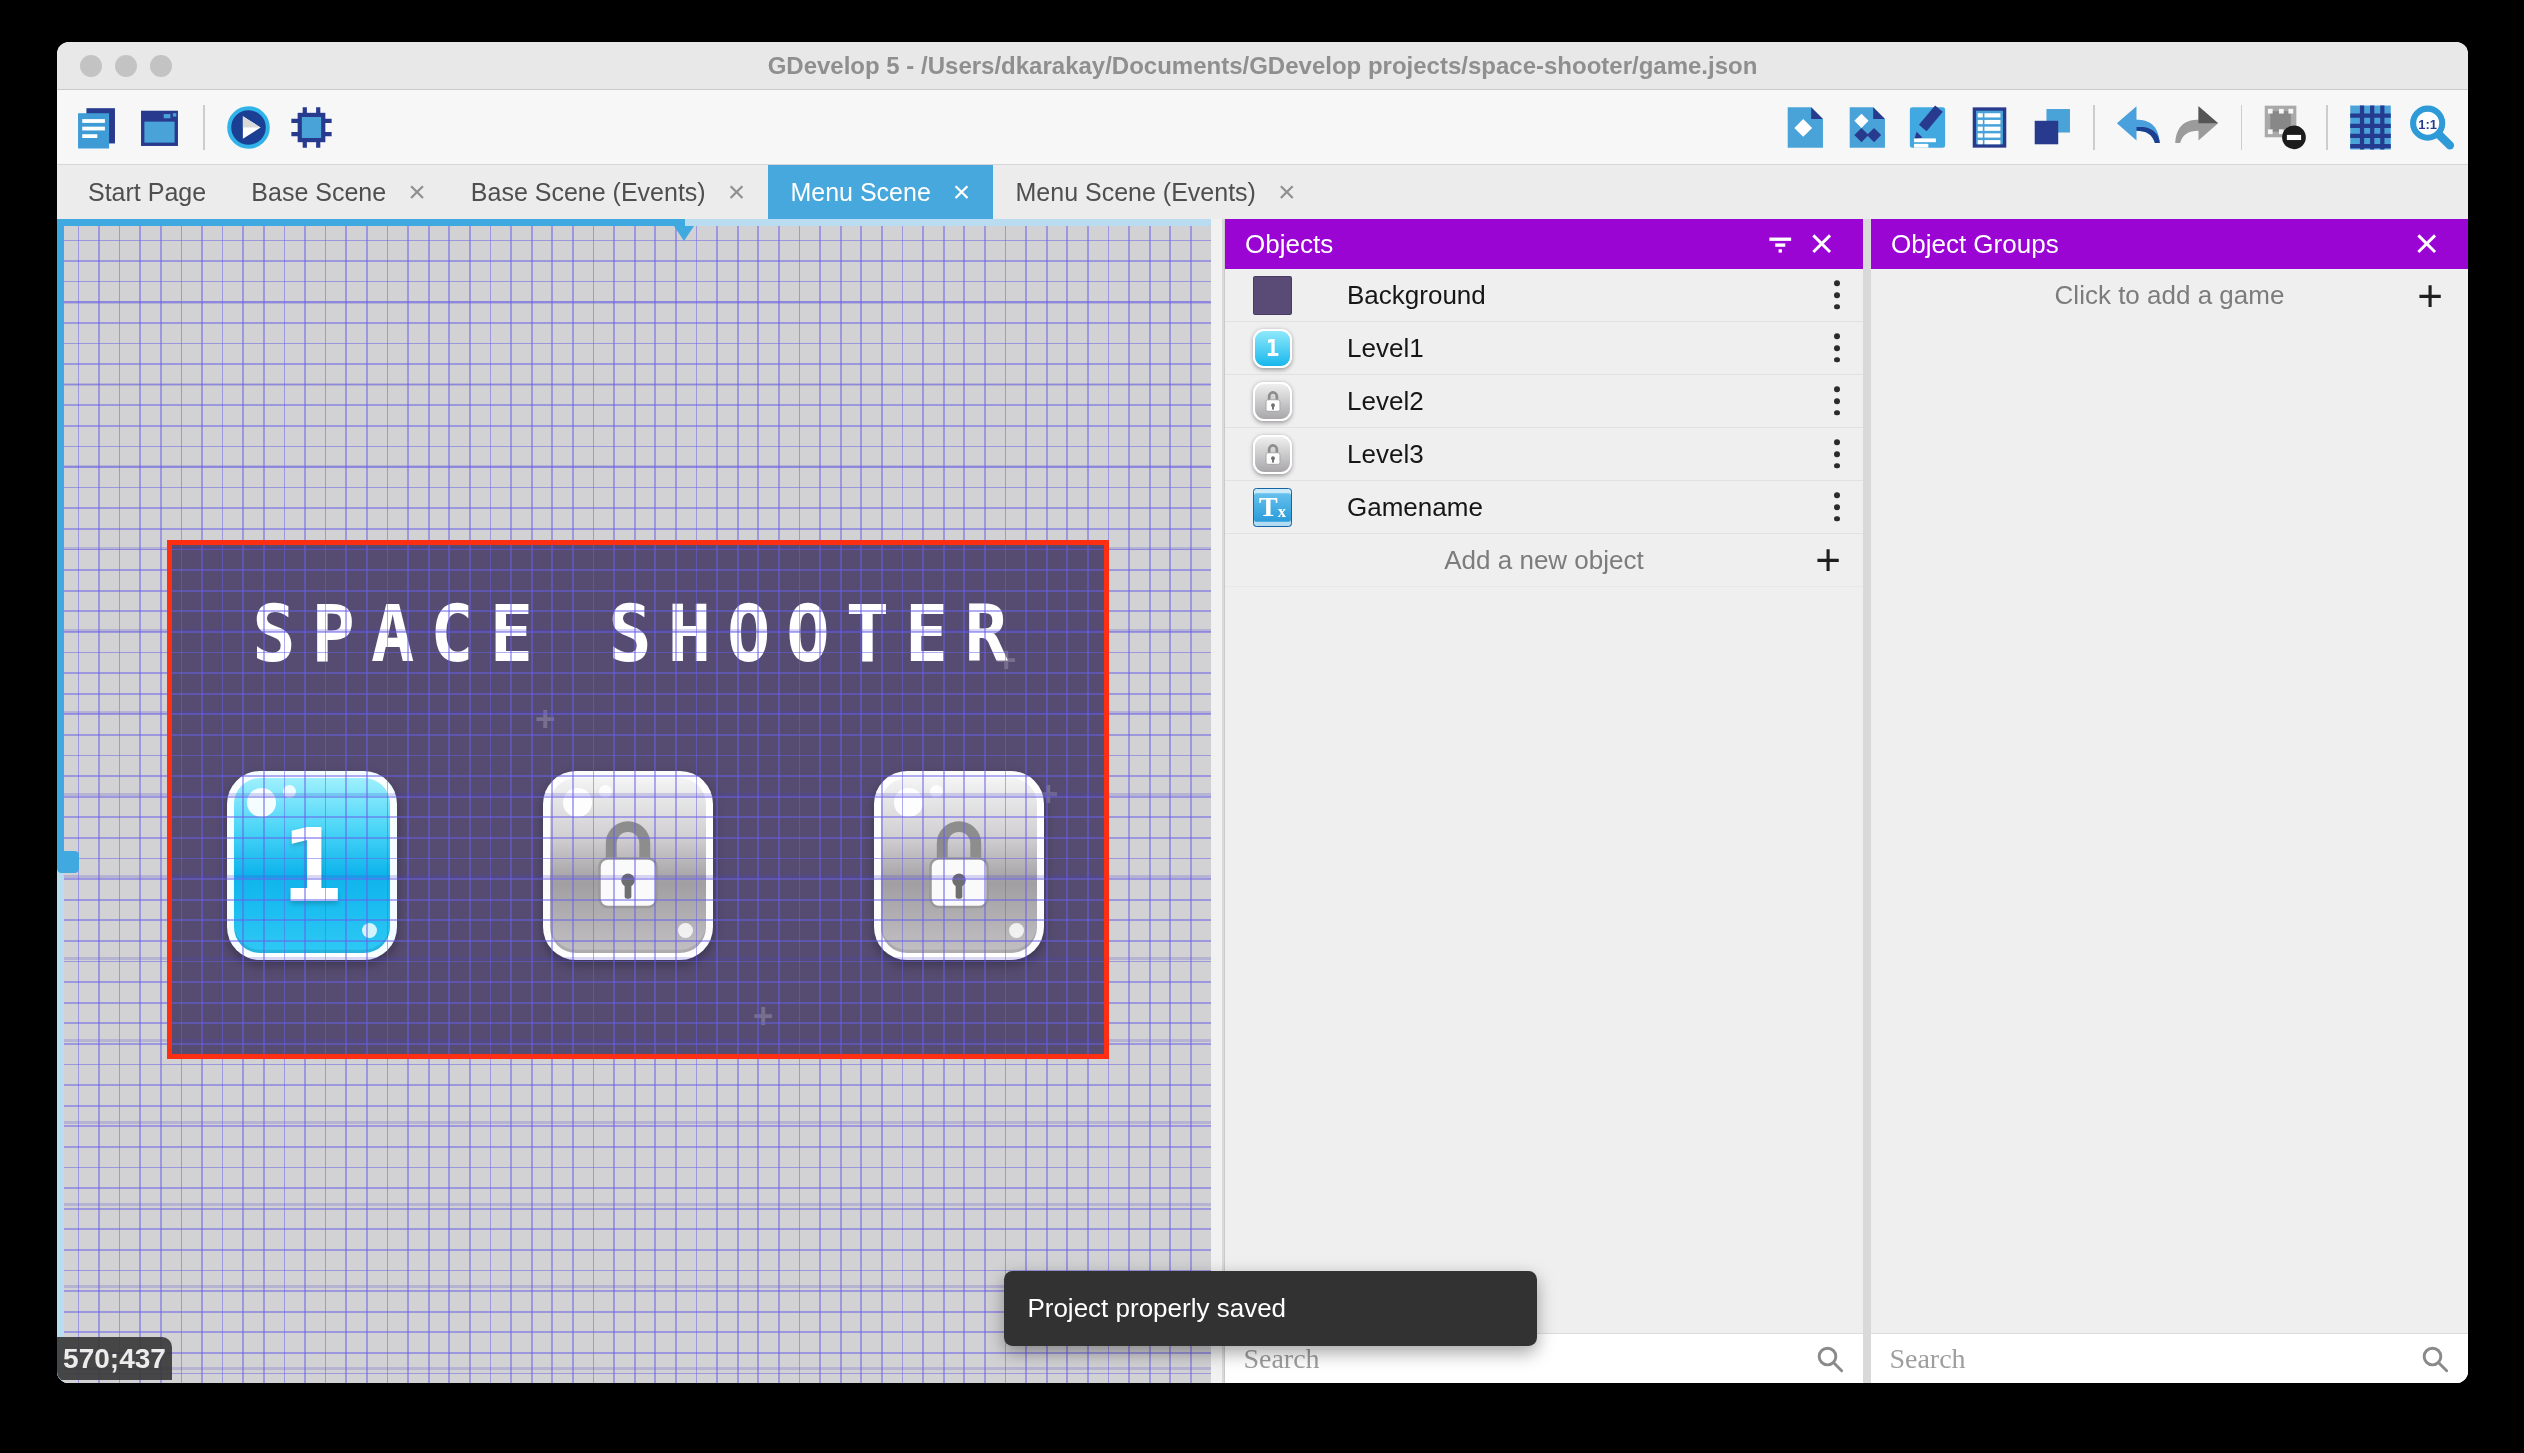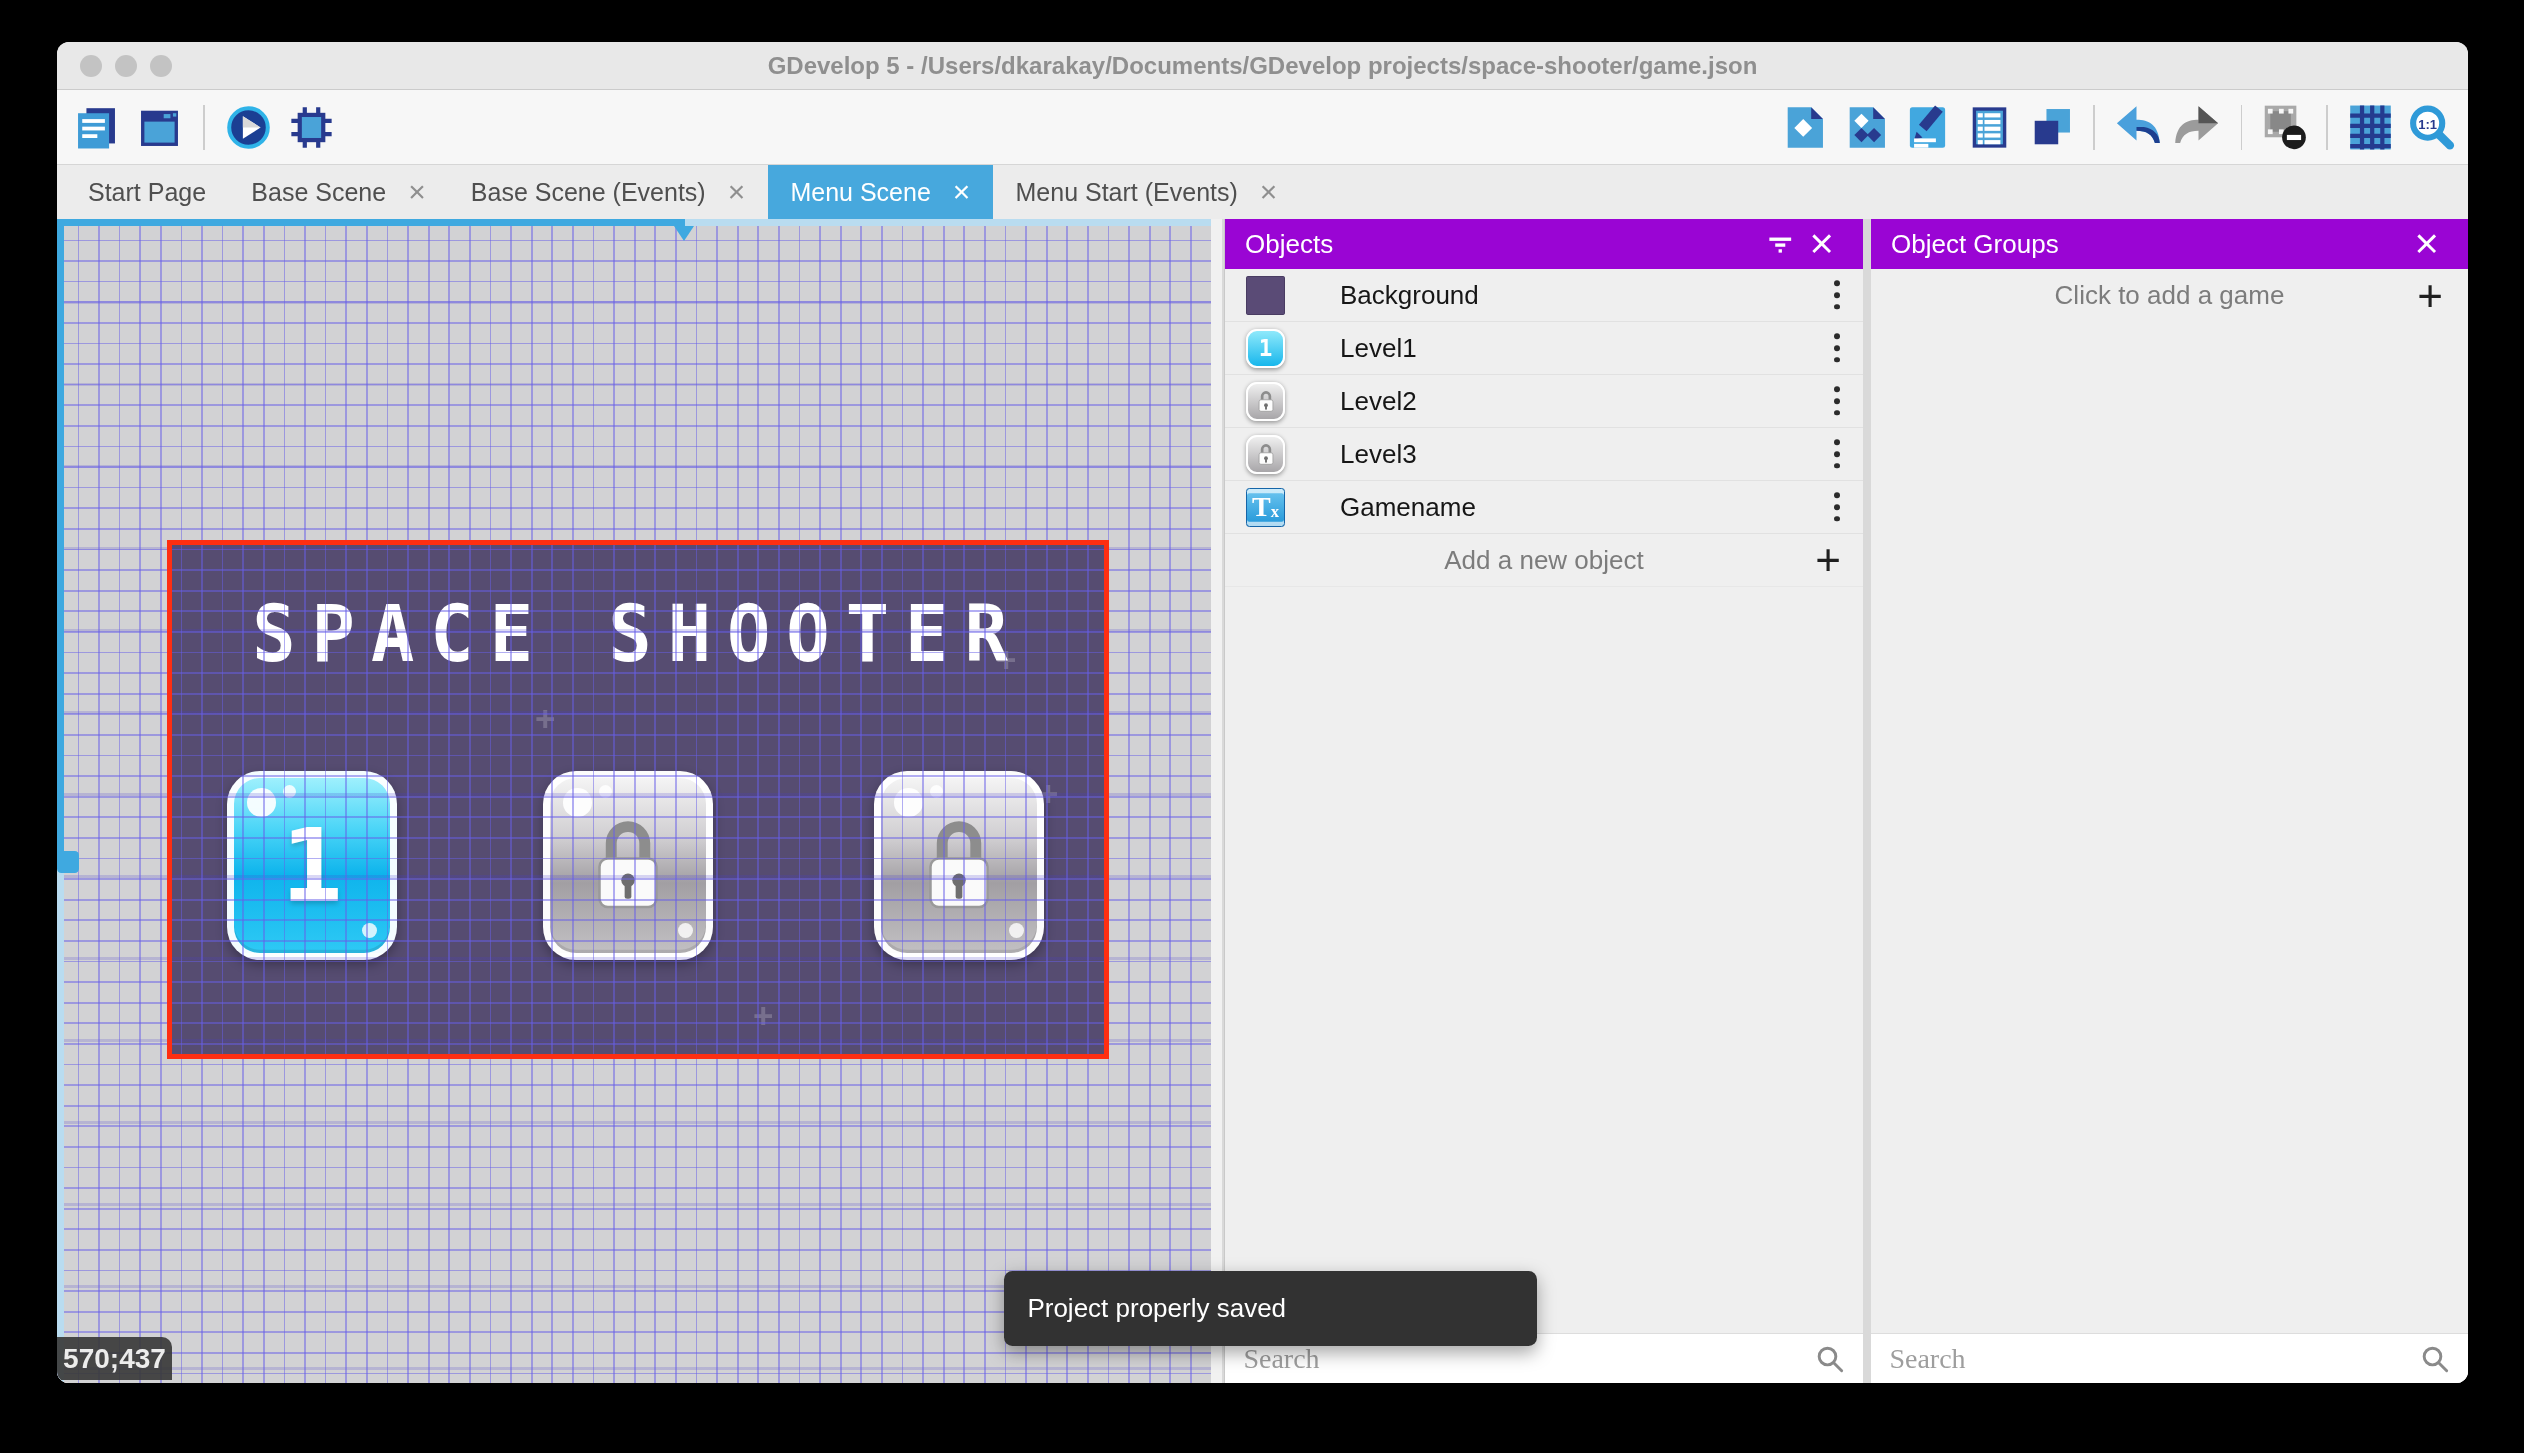--- a/index.html
+++ b/index.html
@@ -82,21 +82,21 @@
                 font-size:28px; font-weight:bold; color:#ececec; }
 
   
   .panel { position:absolute; top:0; height:1164px; background:#efefef; overflow:hidden; }
   .panel.objects { left:1167px; width:639px; border-left:1.7px solid #c9c9c9; }
   .panel.groups  { left:1814px; width:597px; }
   .phead { height:50px; background:#9a05d4; color:#fff; display:flex; align-items:center;
            padding:0 20px; font-size:26px; }
   .phead .spacer { flex:1; }
   .phbtn { display:flex; align-items:center; justify-content:center; width:42px; height:50px; }
-  .prow { height:53px; display:flex; align-items:center; padding:0 21px; border-bottom:0.8px solid #e1e1e1; position:relative; }
+  .prow { height:53px; display:flex; align-items:center; padding:0 28px; border-bottom:0.8px solid #e1e1e1; position:relative; }
   .obj-ic { width:39px; height:39px; margin-right:55px; flex:none; border-radius:5px; position:relative;
             display:flex; align-items:center; justify-content:center; }
   .obj-name { font-size:26px; color:#161616; }
   .kebab { position:absolute; right:23.4px; top:50%; transform:translateY(-50%);
            display:flex; flex-direction:column; gap:5.9px; }
   .kebab i { width:5.9px; height:5.9px; border-radius:50%; background:#2b2b2b; }
   .addrow { height:53px; display:flex; align-items:center; justify-content:center;
             font-size:26px; color:#7c7c7c; position:relative; border-bottom:0.8px solid #e7e7e7; }
   .plus { position:absolute; right:22px; top:50%; transform:translateY(-50%);
           font-size:44px; font-weight:300; color:#1f1f1f; line-height:0; }
@@ -297,21 +297,21 @@
       </div>
       <div class="tab">
         <span>Base Scene (Events)</span>
         <span class="x"></span>
       </div>
       <div class="tab active">
         <span>Menu Scene</span>
         <span class="x"></span>
       </div>
       <div class="tab">
-        <span>Menu Start (Events)</span>
+        <span>Menu Scene (Events)</span>
         <span class="x"></span>
       </div>
     </div>
 
     <div class="main">
 
       <div class="canvas">
         <div class="canvas-grid">
 
           <div class="scene">

